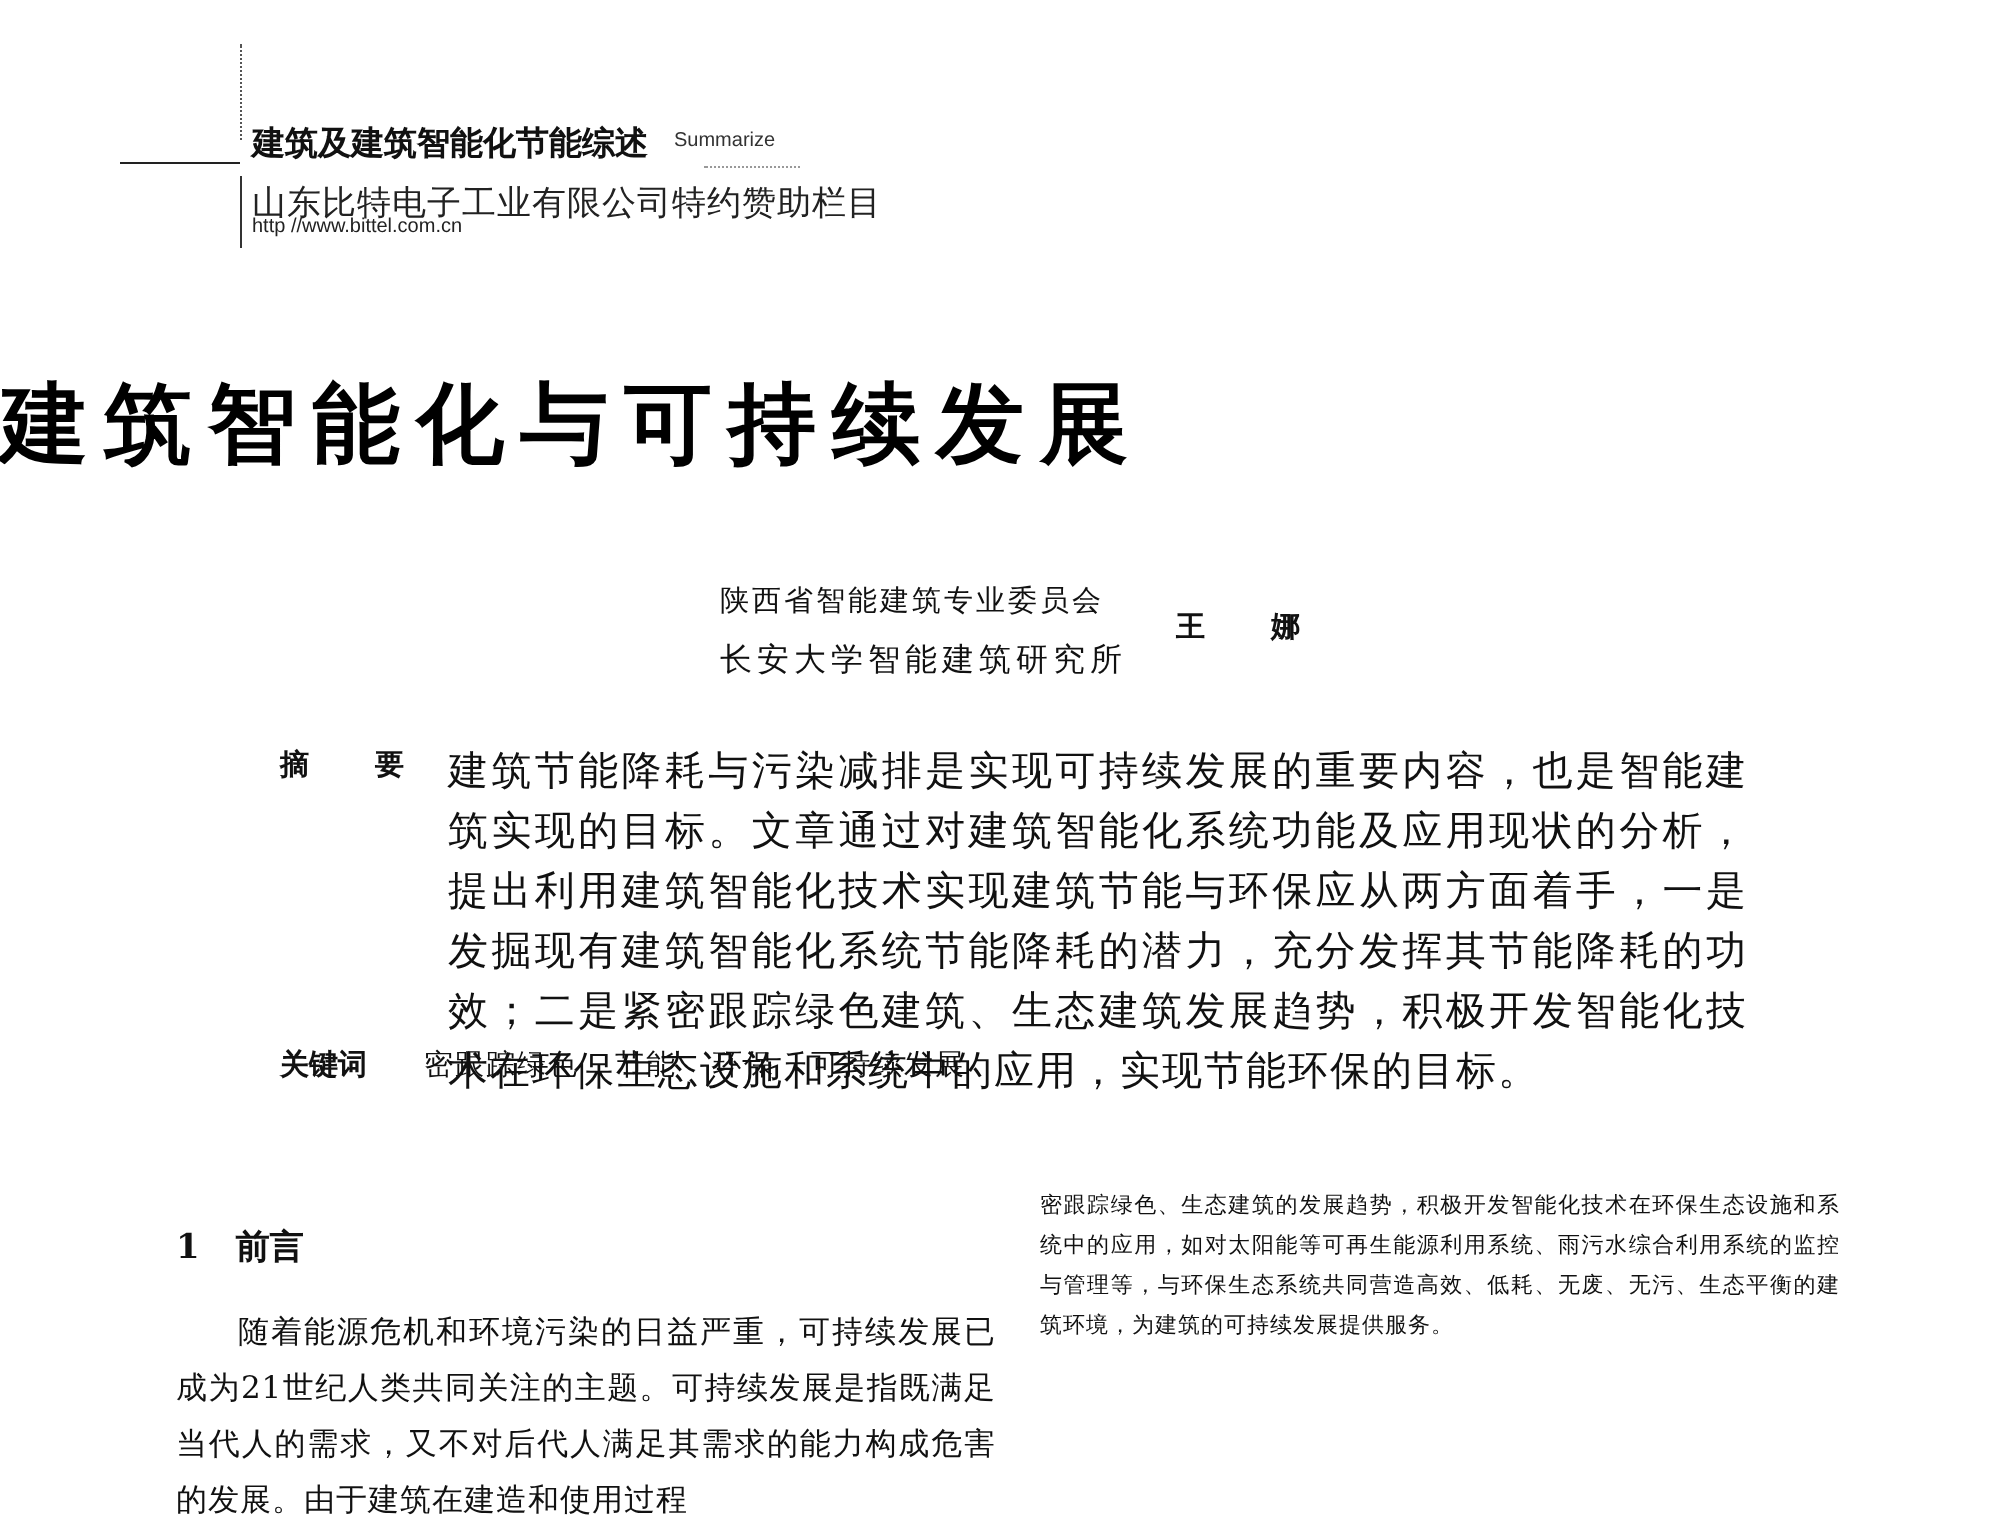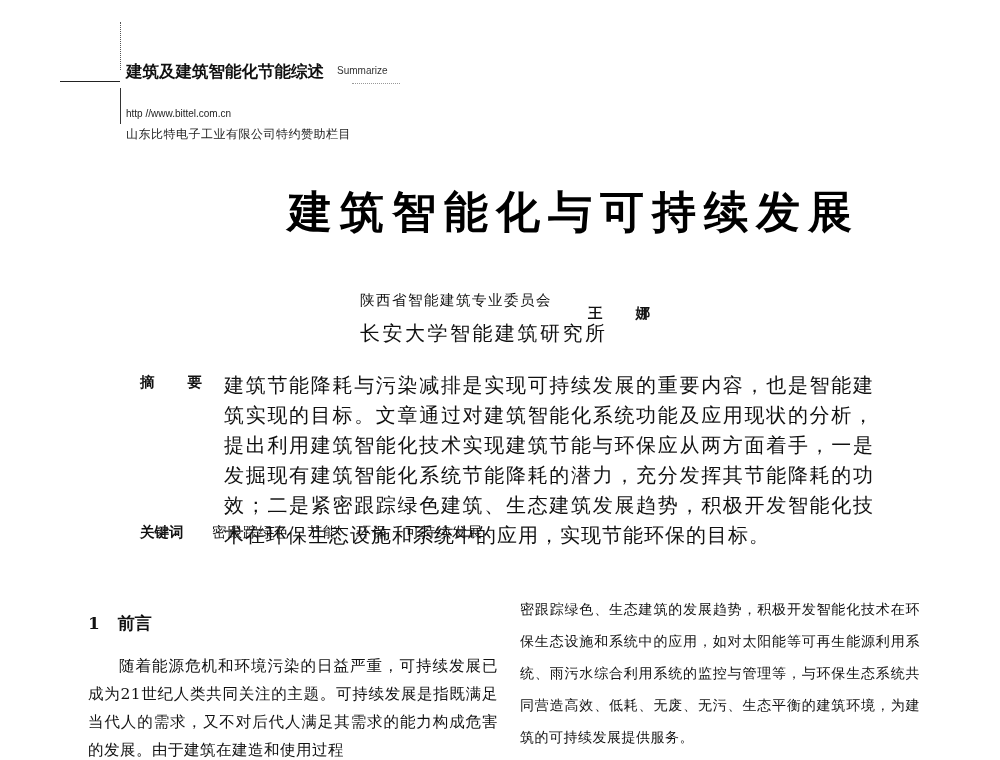--- a/index.html
+++ b/index.html
@@ -9,43 +9,43 @@
   }
   .abs { position:absolute;text-align:right; }
 
   
   .vline-top { left:120px; top:22px; width:1px; height:48px; border-left:1px dotted #555; }
   .vline-bottom { left:120px; top:88px; width:1px; height:36px; background:#333; }
   .hline { left:60px; top:81px; width:60px; height:1px; background:#222; }
   .hline-r { left:352px; top:83px; width:48px; height:1px; border-top:1px dotted #999; }
   .col-title { left:126px; top:61px; font-family:"DejaVu Sans",sans-serif; font-weight:bold; font-size:16.5px; letter-spacing:0px; color:#111; }
   .col-title-en { left:337px; top:65px; font-family:"Liberation Sans",sans-serif; font-size:10px; color:#333; }
-  .sponsor { left:126px; top:90px; font-family:Liberation Serif, serif; font-size:12px; color:#222; letter-spacing:0.5px;margin-top:36px; }
+  .sponsor { left:126px; top:90px; font-family:Liberation Serif, serif; font-size:17px; color:#222; letter-spacing:0.5px; }
   .url { left:126px; top:108px; font-family:"Liberation Sans",sans-serif; font-size:10px; color:#222; }
 
   
-  .title { left:0; top:183px; width:860px; text-align:right; font-family:"DejaVu Sans",sans-serif; font-weight:bold; font-size:44px; letter-spacing:8px; color:#000; }
+  .title { left:0; top:183px; width:860px; text-align:left; font-family:"DejaVu Sans",sans-serif; font-weight:bold; font-size:44px; letter-spacing:8px; color:#000; }
 
   
   .aff1 { left:360px; top:291px; font-size:14.5px; letter-spacing:1.5px; }
-  .aff2 { left:360px; top:320px; font-size:20px; letter-spacing:2.5px; }
+  .aff2 { left:360px; top:320px; font-size:16px; letter-spacing:2.5px; }
   .author { left:588px; top:304px; font-size:14.5px; letter-spacing:14px;font-weight:bold; }
 
   
   .abs-label { left:140px; top:373px; font-family:"DejaVu Sans",sans-serif; font-weight:bold; font-size:14.5px; letter-spacing:14px; }
   .abs-body { left:224px; top:370px; width:650px; font-size:20px; line-height:30px; letter-spacing:1px; text-align:justify; }
   .kw-label { left:140px; top:523px; font-family:"DejaVu Sans",sans-serif; font-weight:bold; font-size:14.5px; }
   .kw-list { left:212px; top:523px; font-size:14.5px; display:flex; gap:18px; letter-spacing:1px; }
 
   
   .sec-head { left:88px; top:612px; font-family:"DejaVu Sans",sans-serif; font-weight:bold; font-size:17px; }
   .sec-num { margin-right:18px; font-family:"DejaVu Serif",serif; }
   .col-left { left:88px; top:652px; width:410px; font-size:15.5px; line-height:28px; letter-spacing:0.5px; text-align:justify; }
   .col-left .indent { text-indent:2em; }
-  .col-right { left:520px; top:593px; width:400px; font-size:14px; line-height:32px; letter-spacing:0.5px; text-align:justify; }
+  .col-right { left:520px; top:593px; width:400px; font-size:11px; line-height:20px; letter-spacing:0.5px; text-align:justify; }
   p { margin:0; }
 </style>
 </head>
 <body>
 
 <div class="abs vline-top"></div>
 <div class="abs hline"></div>
 <div class="abs hline-r"></div>
 <div class="abs vline-bottom"></div>
 <div class="abs col-title">建筑及建筑智能化节能综述</div>

